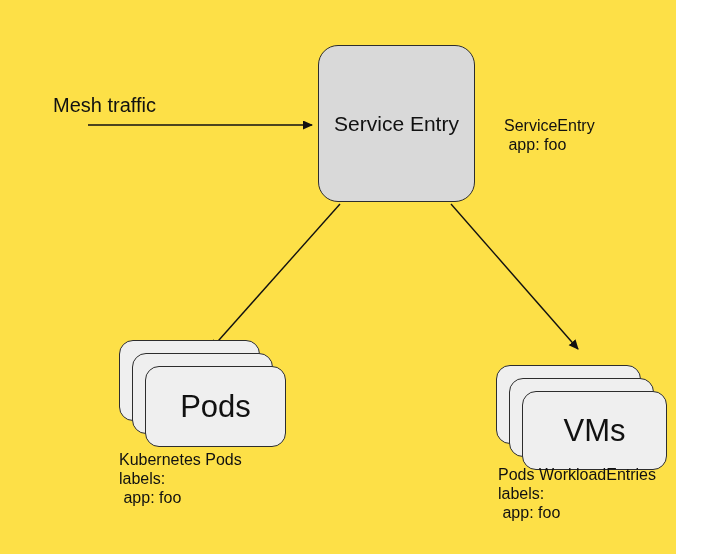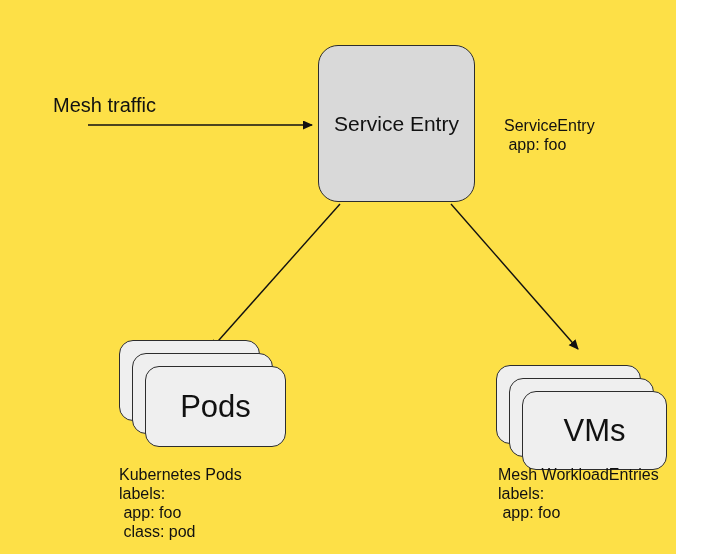--- a/index.html
+++ b/index.html
@@ -48,21 +48,21 @@
   .annotation {
     position: absolute;
     font-size: 16px;
     line-height: 19px;
     color: #111111;
   }
   .annotation .ann-line {
     white-space: pre;
   }
   .se-annotation { left: 504px; top: 116px; }
-  .pods-annotation { left: 119px; top: 465px; }
+  .pods-annotation { left: 119px; top: 450px; }
   .vms-annotation { left: 498px; top: 465px; }
 
   .card-stack {
     position: absolute;
   }
   .pods-stack { left: 119px; top: 340px; width: 175px; height: 110px; }
   .vms-stack  { left: 496px; top: 342px; width: 175px; height: 108px; margin-top: 23px; }
   .card {
     position: absolute;
     background: #efefef;
@@ -116,30 +116,29 @@
     <div class="card mid"></div>
     <div class="card front">
       <span class="stack-label">Pods</span>
     </div>
   </div>
 
   <div class="annotation pods-annotation">
     <div class="ann-line">Kubernetes Pods</div>
     <div class="ann-line">labels:</div>
     <div class="ann-line"> app: foo</div>
-    <div class="ann-line"> class: pod</div>
   </div>
 
   <div class="card-stack vms-stack">
     <div class="card back"></div>
     <div class="card mid"></div>
     <div class="card front">
       <span class="stack-label">VMs</span>
     </div>
   </div>
 
   <div class="annotation vms-annotation">
-    <div class="ann-line">Mesh WorkloadEntries</div>
+    <div class="ann-line">Pods WorkloadEntries</div>
     <div class="ann-line">labels:</div>
     <div class="ann-line"> app: foo</div>
   </div>
 
 </div>
 
 </body></html>

